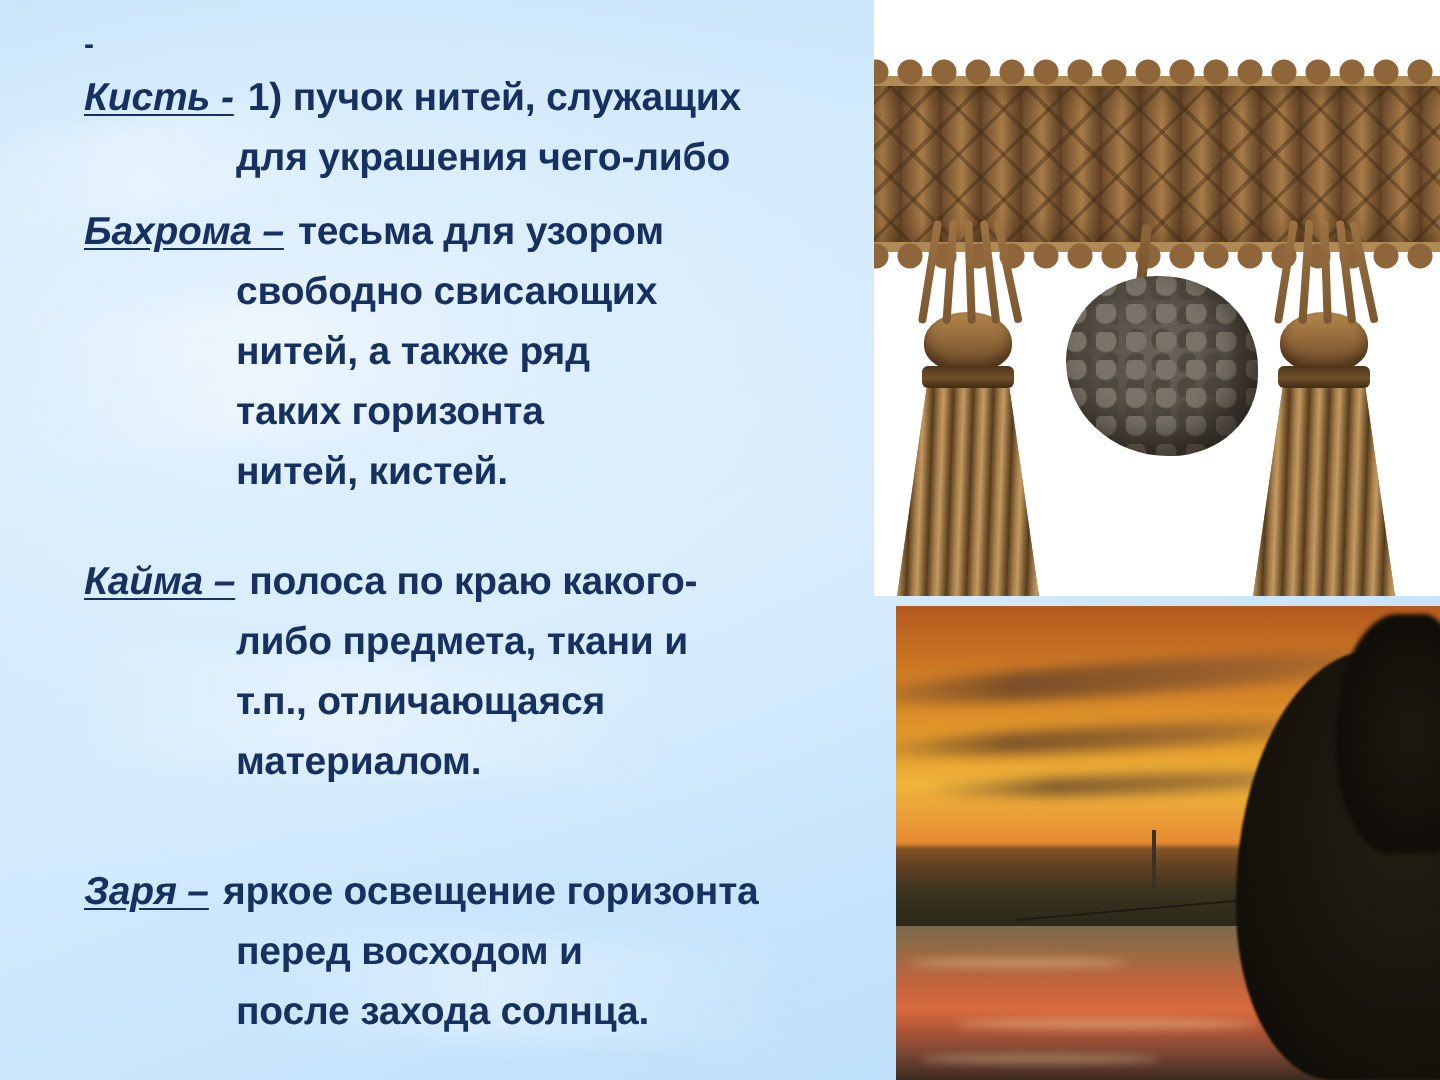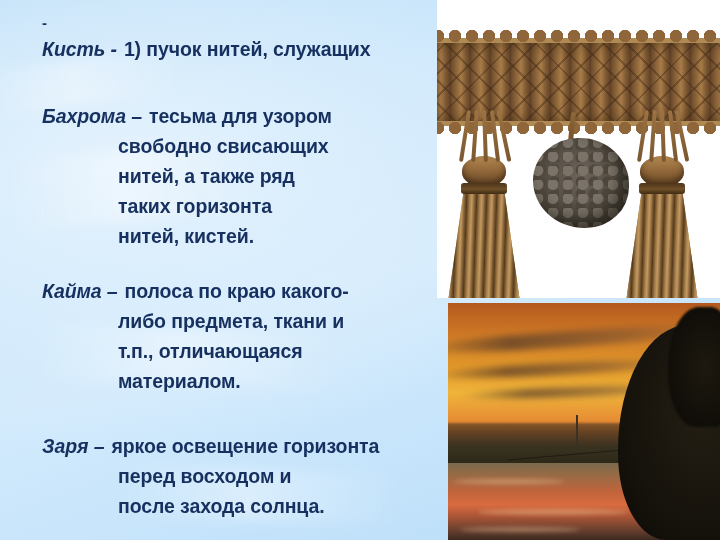--- a/index.html
+++ b/index.html
@@ -58,20 +58,21 @@
   .entry .line {
     font-size: 19.5px;
     font-weight: bold;
     line-height: 30px;
     white-space: nowrap;
     letter-spacing: -0.1px;
   }
   .entry .headword {
     font-style: italic;
     font-weight: bold;
+    text-decoration: underline;
     text-underline-offset: 2px;
     margin-right: 7px;
     text-align: center;
   }
   .entry .indent {
     padding-left: 76px;
   }
 
   
   #entry-kist   { top: 34px;  }
@@ -305,20 +306,21 @@
   <div class="sky-streak streak-d"></div>
 
   <div class="text-col">
 
     <div class="top-dash">-</div>
 
     <div class="entry" id="entry-kist">
       <div class="line">
         <span class="headword">Кисть -</span><span>1) пучок нитей, служащих</span>
       </div>
+      <div class="line indent">для украшения чего-либо</div>
     </div>
 
     <div class="entry" id="entry-bahroma">
       <div class="line">
         <span class="headword">Бахрома –</span><span>тесьма для узором</span>
       </div>
       <div class="line indent">свободно свисающих</div>
       <div class="line indent">нитей, а также ряд</div>
       <div class="line indent">таких горизонта</div>
       <div class="line indent">нитей, кистей.</div>

